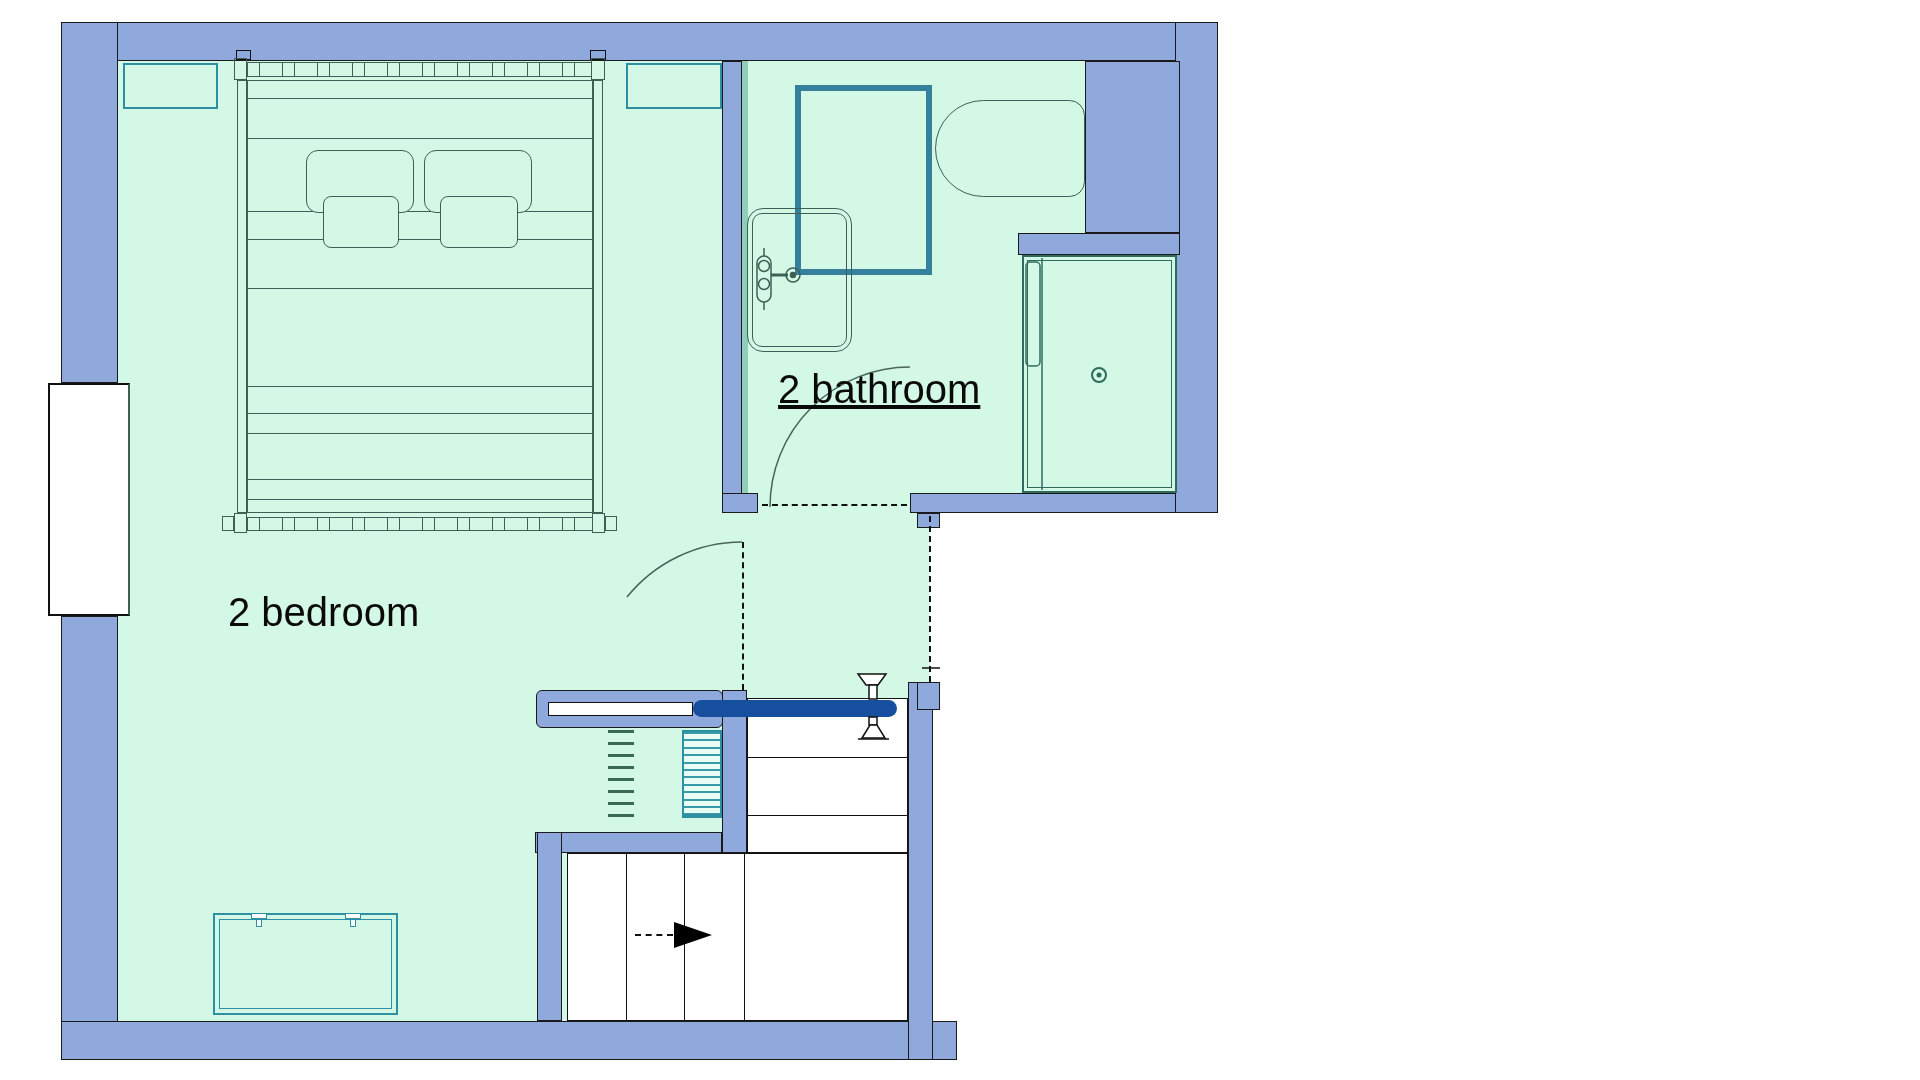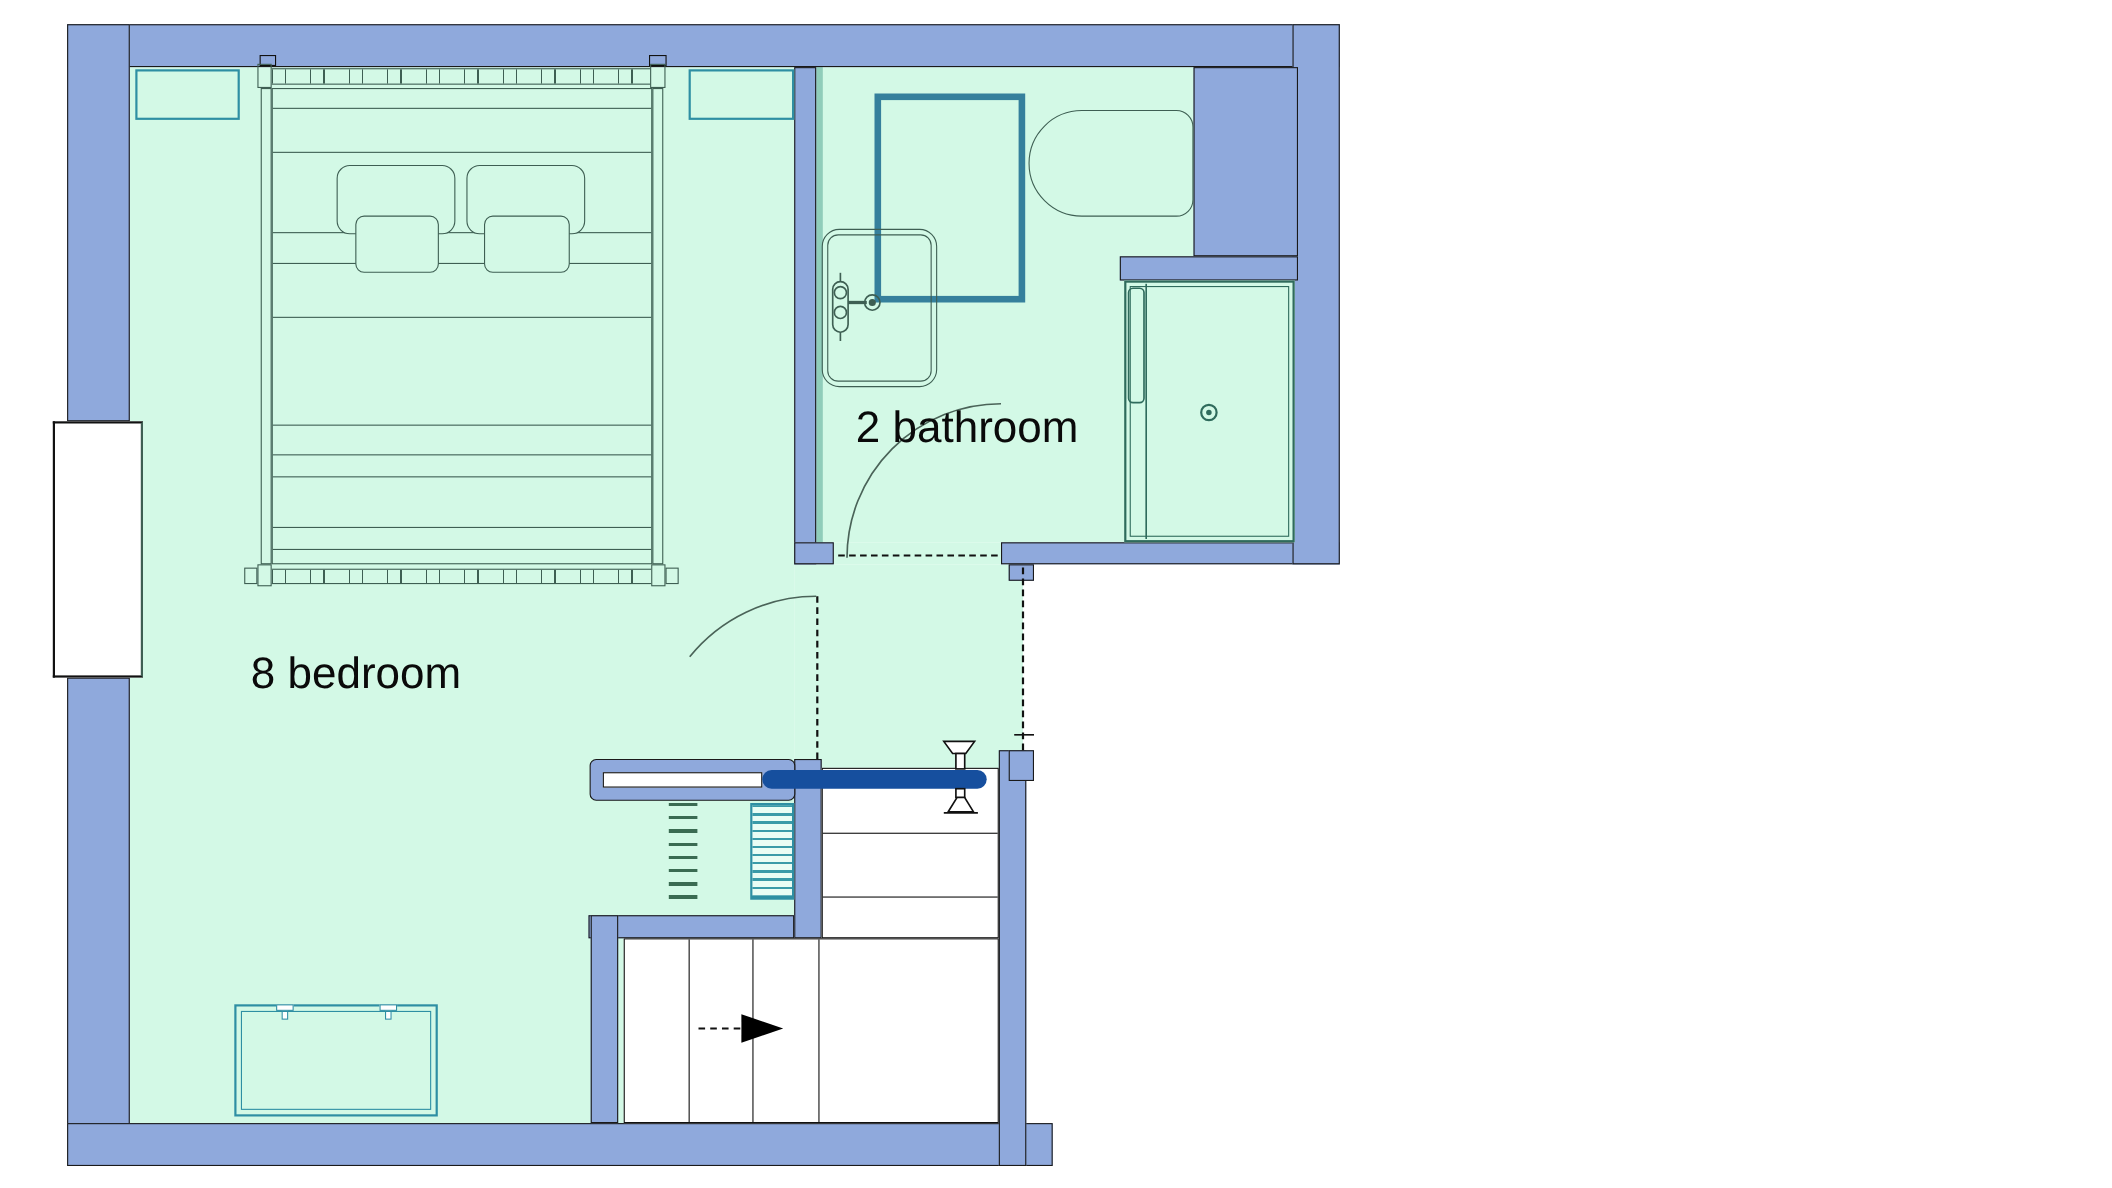--- a/index.html
+++ b/index.html
@@ -169,16 +169,16 @@
     </g>
     <g stroke="#111" fill="#fff" stroke-width="1.5">
       <rect x="869" y="717" width="8" height="8"></rect>
       <path d="M862 738 l8 -13 h7 l8 13 z"></path>
       <line x1="858" y1="739" x2="889" y2="739"></line>
     </g>
 
     <line x1="922" y1="668" x2="940" y2="668" stroke="#111" stroke-width="1.5"></line>
   </svg>
 
-  <div class="room-label" style="left:228px;top:592px;">8 bedroom</div>
-  <div class="room-label" style="left:778px;top:369px;">2 bathroom</div>
+  <div class="room-label" style="left:228px;top:592px;">2 bedroom</div>
+  <div class="room-label" style="left:778px;top:369px;text-decoration:underline;">2 bathroom</div>
 
 </div>
 
 </body></html>

